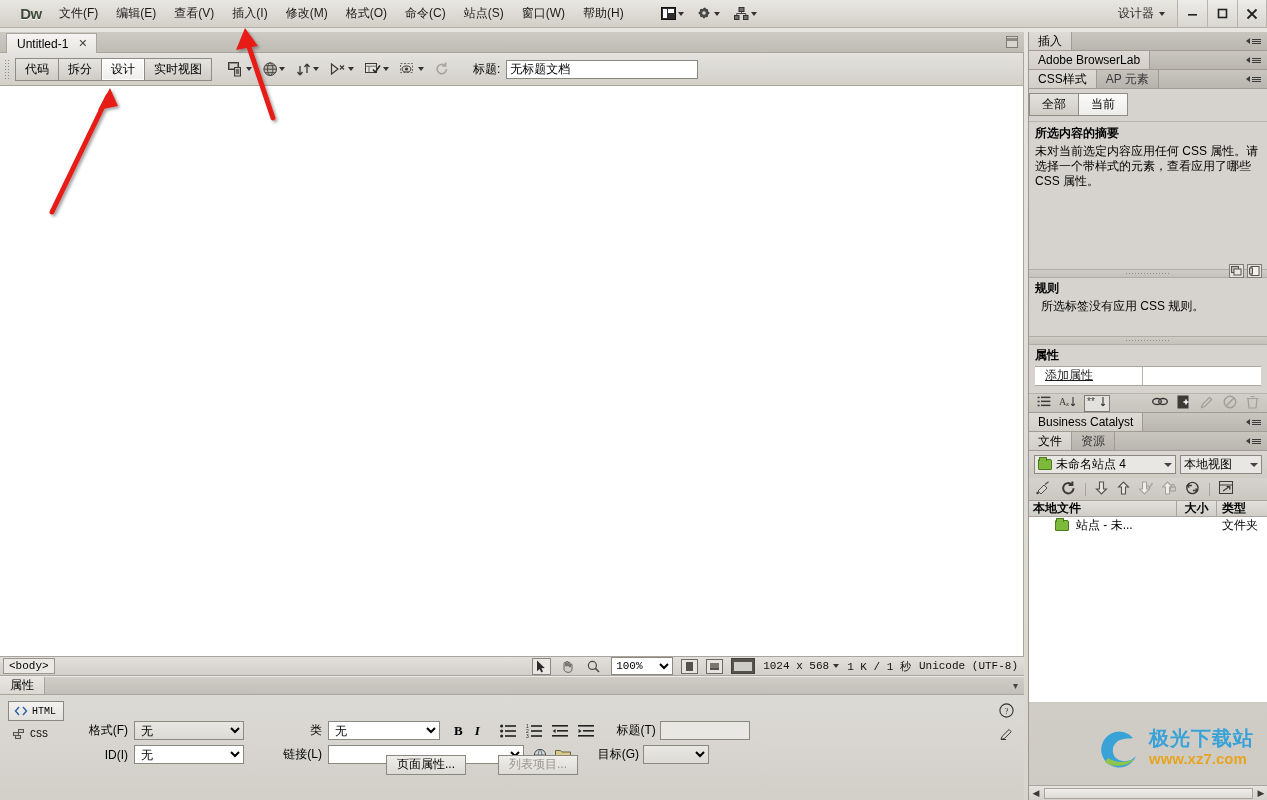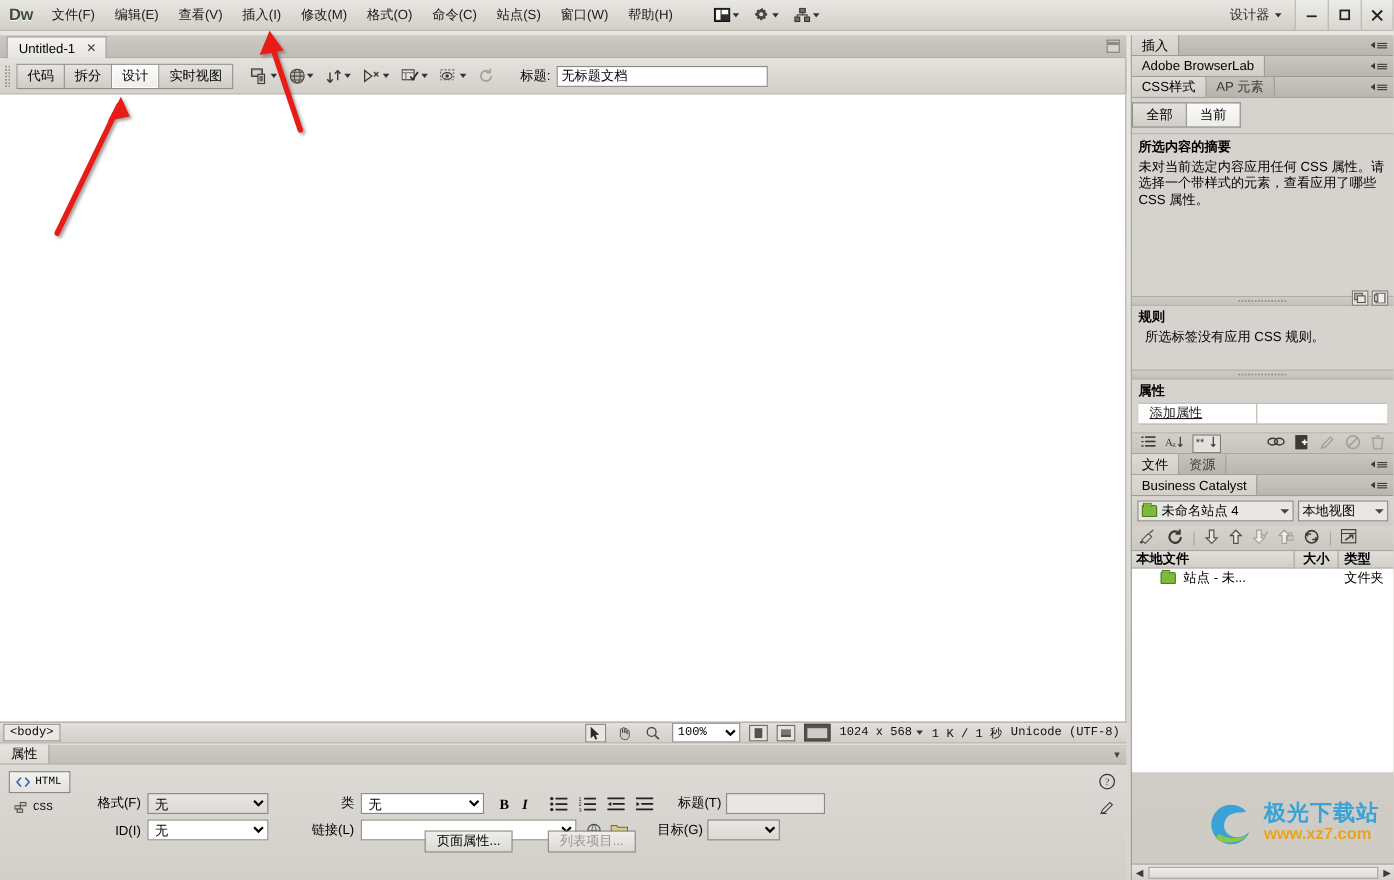--- a/index.html
+++ b/index.html
@@ -16,21 +16,21 @@
     position: relative;
     width: 1267px; height: 800px;
     background: linear-gradient(#e8e6e1, #d8d5cf);
   }
 
   
   .menubar {
     position: absolute; left: 0; top: 0; width: 1267px; height: 28px;
     background: linear-gradient(#e9e7e3 0%, #dedbd5 50%, #d2cfc9 100%);
     border-bottom: 1px solid #b4b0a9;
-    display: flex; align-items: center;
+    display: flex; align-items: center; padding-left: 12px;
   }
   .dw-logo {
     width: 38px; text-align: center;
     font-weight: bold; font-size: 15px; color: #3f4b3a;
     letter-spacing: -0.5px;
     text-shadow: 0 1px 0 #fff;
   }
   .menu-item {
     padding: 4px 9px; font-size: 12px; color: #1a1a1a; cursor: default;
     white-space: nowrap;
@@ -822,34 +822,34 @@
             <svg width="13" height="14" viewBox="0 0 13 14">
                 <path d="M2 3.5h9l-1 9.5H3z" fill="none" stroke="#a19d97" stroke-width="1.2"></path>
                 <path d="M0.6 3.5h11.8M4.5 1.5h4" stroke="#a19d97" stroke-width="1.2"></path>
               </svg>
           </span>
         </span>
       </div>
     </div>
 
     <div class="panel-tabbar">
-      <div class="panel-tab active">文件</div>
-      <div class="panel-tab">资源</div>
+      <div class="panel-tab active">Business Catalyst</div>
       <div class="panel-menu">
         <span class="tri-l"></span>
         <span class="hamb">
             <span></span>
             <span></span>
             <span></span>
           </span>
       </div>
     </div>
 
     <div class="panel-tabbar">
-      <div class="panel-tab active">Business Catalyst</div>
+      <div class="panel-tab active">文件</div>
+      <div class="panel-tab">资源</div>
       <div class="panel-menu">
         <span class="tri-l"></span>
         <span class="hamb">
             <span></span>
             <span></span>
             <span></span>
           </span>
       </div>
     </div>
 

